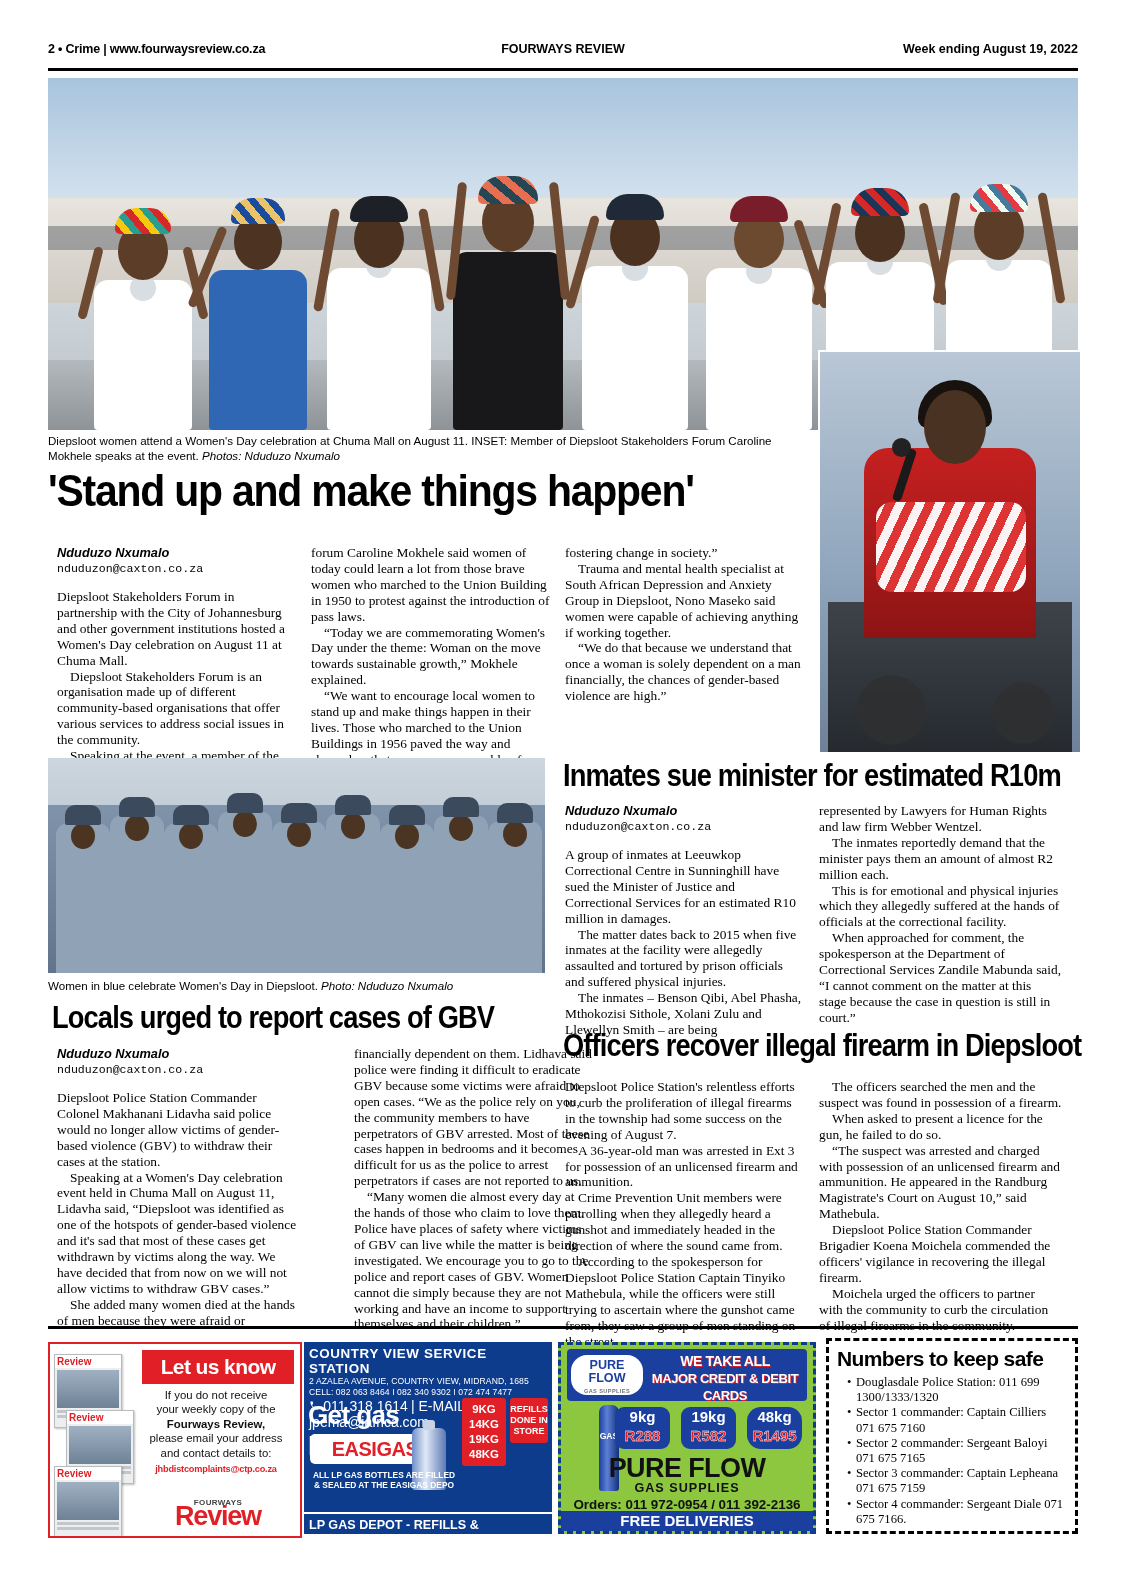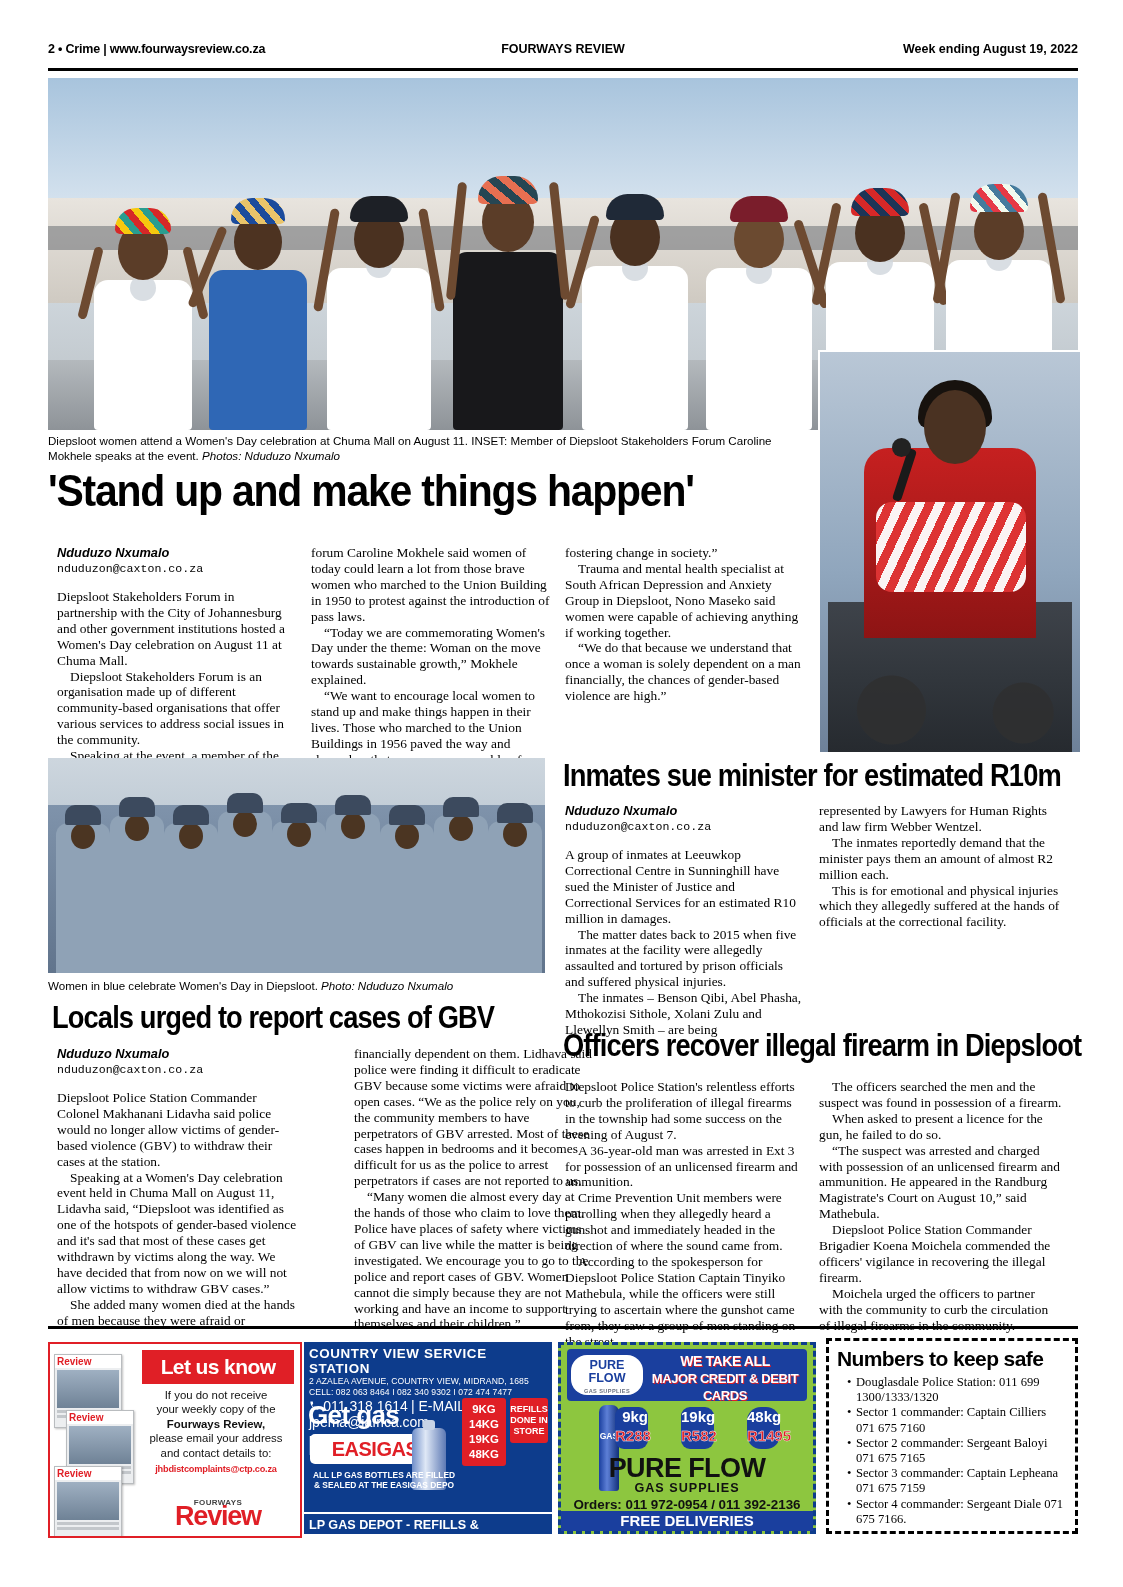--- a/index.html
+++ b/index.html
@@ -143,22 +143,22 @@
     border:3px dashed #0d3c8c;box-sizing:border-box;overflow:hidden;}
   .ad3 .top{position:absolute;left:6px;top:4px;right:6px;height:52px;background:#1a3f9e;border-radius:4px;}
   .ad3 .pfl{position:absolute;left:4px;top:6px;width:72px;height:40px;background:#fff;border-radius:16px;
     text-align:center;font-family:"Liberation Sans", sans-serif;font-weight:bold;color:#1a3f9e;font-size:12.6px;
     line-height:13px;padding-top:4px;box-sizing:border-box;}
   .ad3 .pfl small{display:block;font-size:5.6px;color:#6b7280;letter-spacing:.4px;}
   .ad3 .take{position:absolute;left:80px;top:4px;right:4px;text-align:center;color:#fff;
     font-family:"Liberation Sans", sans-serif;font-weight:bold;font-size:14px;line-height:17px;
     text-shadow:1px 1px 0 #e01f26;letter-spacing:-0.4px;}
   .ad3 .take .l2{font-size:13px;}
-  .ad3 .chip{position:absolute;top:62px;width:33px;height:42px;background:#1a3f9e;border-radius:9px;
-    text-align:right;color:#fff;font-family:"Liberation Sans", sans-serif;font-weight:bold;}
+  .ad3 .chip{position:absolute;top:62px;width:55px;height:42px;background:#1a3f9e;border-radius:9px;
+    text-align:center;color:#fff;font-family:"Liberation Sans", sans-serif;font-weight:bold;}
   .ad3 .chip .kg{display:block;font-size:15px;line-height:20px;}
   .ad3 .chip .pr{display:block;font-size:15px;line-height:18px;color:#e01f26;-webkit-text-stroke:0.4px #fff;}
   .ad3 .bigname{position:absolute;left:0;right:0;top:108px;text-align:center;
     font-family:"Liberation Sans", sans-serif;font-weight:bold;font-size:27px;color:#111;letter-spacing:-0.6px;}
   .ad3 .sub{position:absolute;left:0;right:0;top:136px;text-align:center;
     font-family:"Liberation Sans", sans-serif;font-weight:bold;font-size:12.6px;color:#111;letter-spacing:1px;}
   .ad3 .orders{position:absolute;left:0;right:0;top:152px;text-align:center;
     font-family:"Liberation Sans", sans-serif;font-weight:bold;font-size:13.4px;color:#111;}
   .ad3 .eoe{position:absolute;left:0;right:0;top:170px;text-align:center;
     font-family:"Liberation Sans", sans-serif;font-weight:bold;font-size:7px;color:#fff;}
@@ -356,20 +356,21 @@
     <div class="email">nduduzon@caxton.co.za</div>
     <div class="gap"></div>
     <p>A group of inmates at Leeuwkop Correctional Centre in Sunninghill have sued the Minister of Justice and Correctional Services for an estimated R10 million in damages.</p>
     <p class="ind">The matter dates back to 2015 when five inmates at the facility were allegedly assaulted and tortured by prison officials and suffered physical injuries.</p>
     <p class="ind">The inmates – Benson Qibi, Abel Phasha, Mthokozisi Sithole, Xolani Zulu and Llewellyn Smith – are being</p>
   </div>
   <div class="col" style="left:819px;top:803px;width:243px;">
     <p>represented by Lawyers for Human Rights and law firm Webber Wentzel.</p>
     <p class="ind">The inmates reportedly demand that the minister pays them an amount of almost R2 million each.</p>
     <p class="ind">This is for emotional and physical injuries which they allegedly suffered at the hands of officials at the correctional facility.</p>
+    <p class="ind">When approached for comment, the spokesperson at the Department of Correctional Services Zandile Mabunda said, “I cannot comment on the matter at this stage because the case in question is still in court.”</p>
   </div>
 
   <div class="kicker" style="position:absolute;left:52px;top:1000px;width:560px;font-size:31px;line-height:36px;">Locals urged to report cases of GBV</div>
   <div class="col" style="left:57px;top:1046px;width:240px;">
     <div class="byline">Nduduzo Nxumalo</div>
     <div class="email">nduduzon@caxton.co.za</div>
     <div class="gap"></div>
     <p>Diepsloot Police Station Commander Colonel Makhanani Lidavha said police would no longer allow victims of gender-based violence (GBV) to withdraw their cases at the station.</p>
     <p class="ind">Speaking at a Women's Day celebration event held in Chuma Mall on August 11, Lidavha said, “Diepsloot was identified as one of the hotspots of gender-based violence and it's sad that most of these cases get withdrawn by victims along the way. We have decided that from now on we will not allow victims to withdraw GBV cases.”</p>
     <p class="ind">She added many women died at the hands of men because they were afraid or</p>

